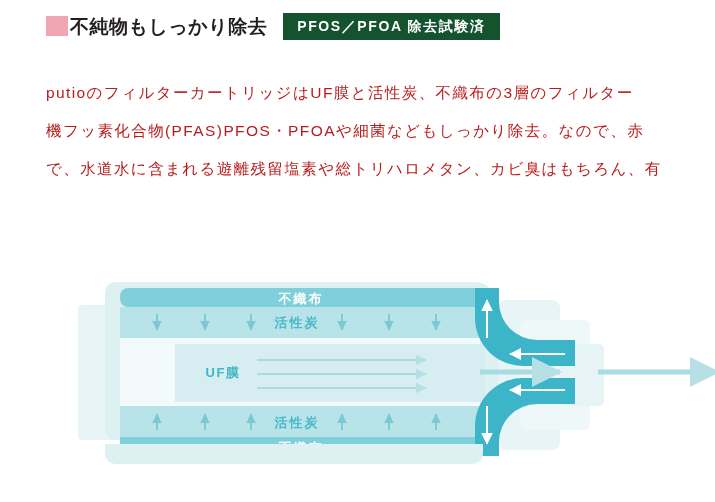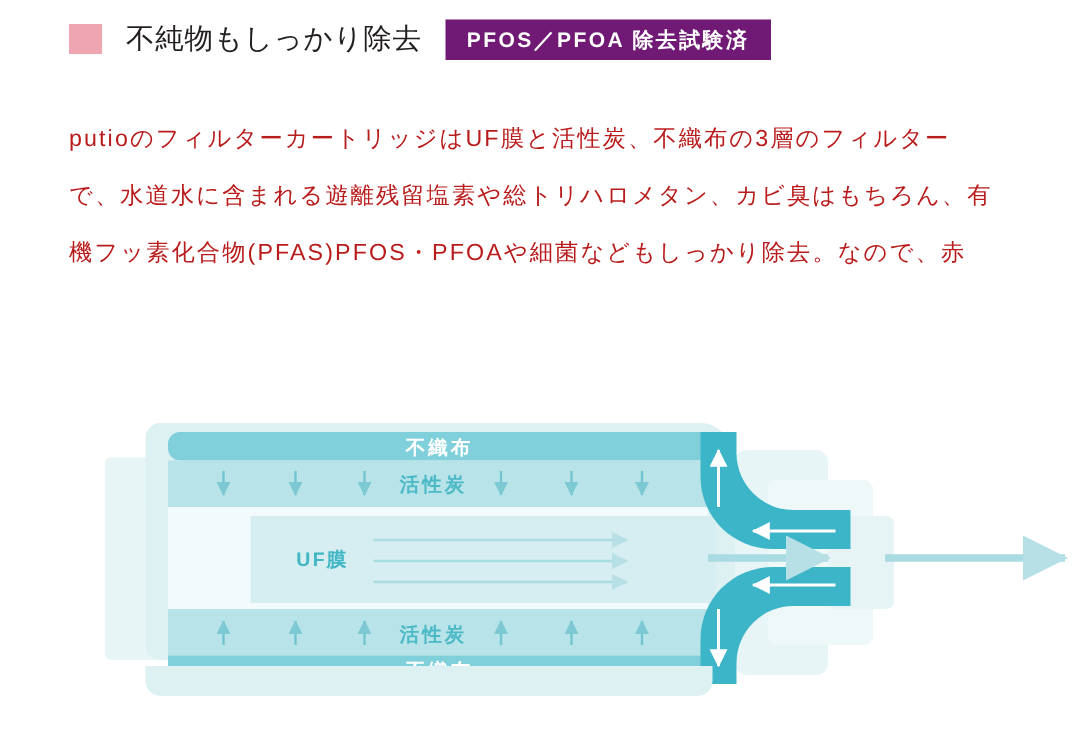--- a/index.html
+++ b/index.html
@@ -24,31 +24,31 @@
     align-items: center;
     height: 30px;
   }
   .pink-marker {
     width: 22px;
     height: 20px;
     background: #efa5b2;
     flex: 0 0 auto;
   }
   .header-title {
-    margin-left: 16px;
+    margin-left: 2px;
     font-size: 19px;
-    font-weight: normal;
+    font-weight: bold;
     color: #231f20;
     letter-spacing: 0.5px;
     white-space: nowrap;
     line-height: 1;
   }
   .badge {
     margin-left: 16px;
-    background: #701a75;
+    background: #14532d;
     color: #ffffff;
     font-size: 14px;
     font-weight: bold;
     letter-spacing: 1.6px;
     padding: 6px 14px 7px 14px;
     white-space: nowrap;
     line-height: 1;
   }
 
   
@@ -61,40 +61,41 @@
     color: #b91c1c;
     line-height: 38px;
     letter-spacing: 1.4px;
     font-weight: 500;
   }
   .body-copy .ln { display: block; white-space: nowrap; }
 
   
   .diagram {
     position: absolute;
-    left: 12px;
+    left: 0;
     top: 248px;
     width: 610px;
     height: 254px;
+    padding-left: 20px;
   }
   .diagram svg { display: block; }
 </style>
 </head>
 <body>
 
 <div class="header-row">
   <div class="pink-marker"></div>
   <div class="header-title">不純物もしっかり除去</div>
   <div class="badge">PFOS／PFOA 除去試験済</div>
 </div>
 
 <div class="body-copy">
   <span class="ln">putioのフィルターカートリッジはUF膜と活性炭、不織布の3層のフィルター</span>
+  <span class="ln">機フッ素化合物(PFAS)PFOS・PFOAや細菌などもしっかり除去。なので、赤</span>
   <span class="ln">で、水道水に含まれる遊離残留塩素や総トリハロメタン、カビ臭はもちろん、有</span>
-  <span class="ln">機フッ素化合物(PFAS)PFOS・PFOAや細菌などもしっかり除去。なので、赤</span>
 </div>
 
 <div class="diagram">
 <svg width="715" height="254" viewBox="0 0 715 254" xmlns="http://www.w3.org/2000/svg">
   <defs>
     <marker id="ah-teal" markerWidth="7" markerHeight="7" refX="5.6" refY="3" orient="auto">
       <path d="M0,0 L6,3 L0,6 z" fill="#9ed6de"></path>
     </marker>
     <marker id="ah-pale" markerWidth="7" markerHeight="7" refX="5.6" refY="3" orient="auto">
       <path d="M0,0 L6,3 L0,6 z" fill="#b6dfe6"></path>

